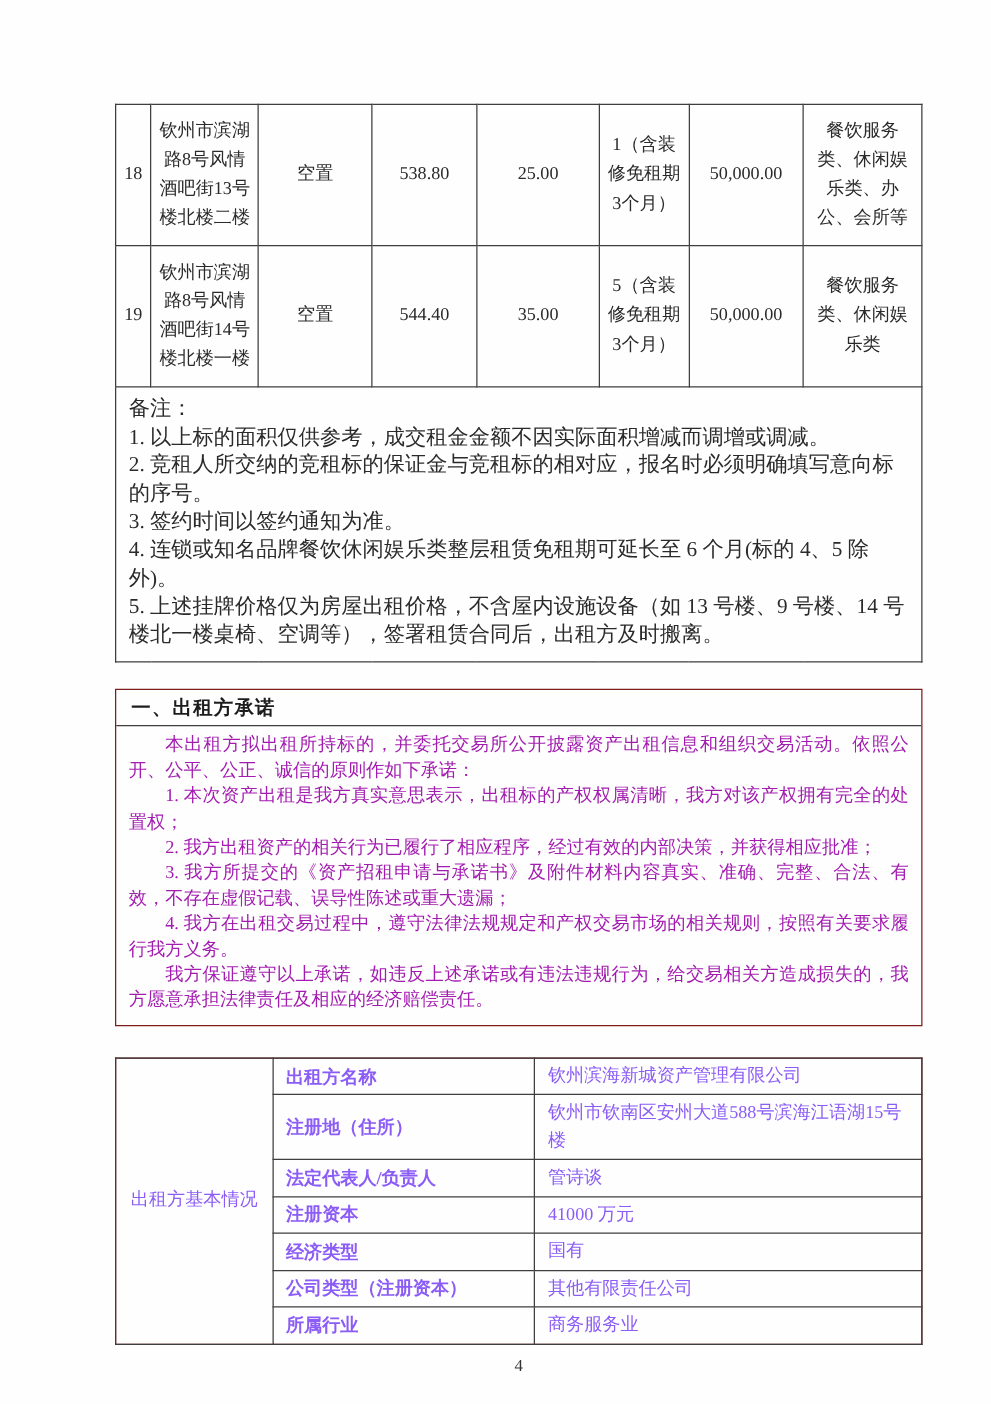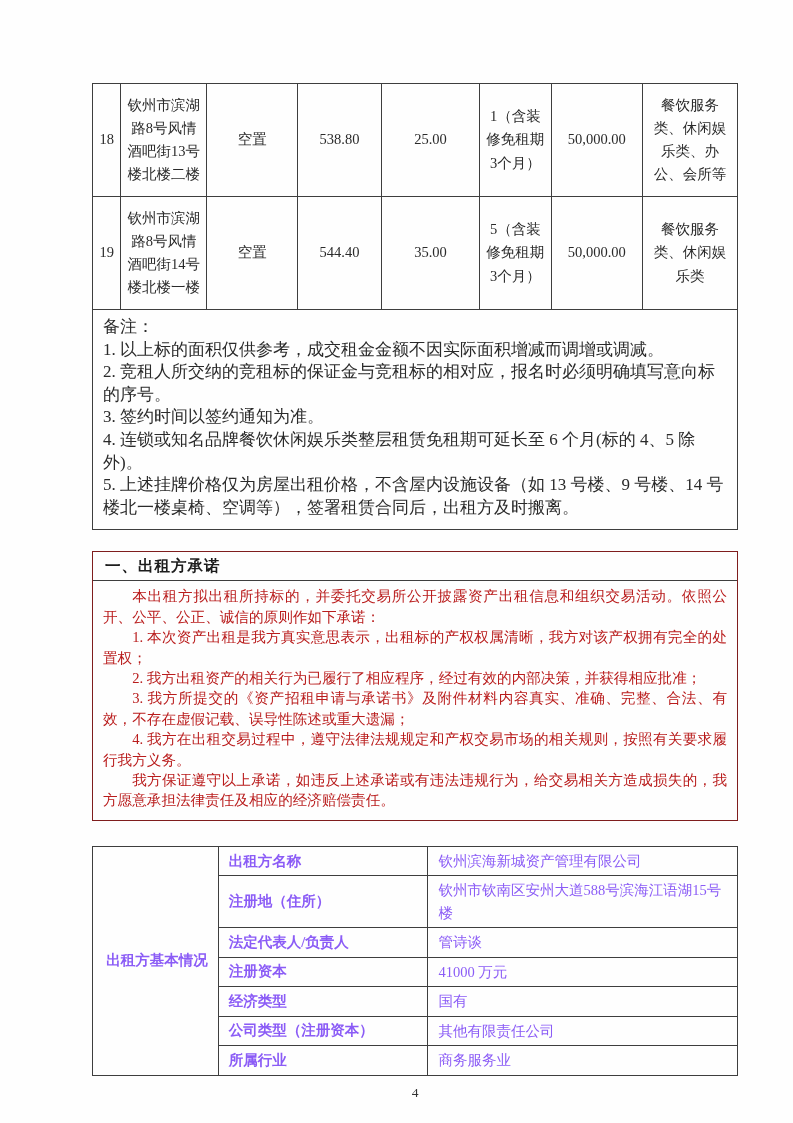--- a/index.html
+++ b/index.html
@@ -69,43 +69,43 @@
     color: #1c1c1c;
   }
   .section-body {
     padding: 5px 10px 9px 10px;
   }
   .section-body p {
     font-size: 14.6px;
     line-height: 20.4px;
     text-indent: 2em;
     text-align: justify;
-    color: #b91c1c;
+    color: #a21caf;
   }
 
   
   table.lessor {
     width: calc(100% + 2px);
     margin: -1px;
     border-collapse: collapse;
     table-layout: fixed;
   }
   table.lessor td {
     border: 1px solid #3e3e3e;
     font-size: 14.5px;
     padding: 3px 10px;
     vertical-align: middle;
     color: #8b5cf6;
   }
   col.l-group { width: 19.5%; }
   col.l-label { width: 32.5%; }
   col.l-value { width: 48.0%; }
   td.group-cell {
-    text-align: right;
-    font-weight: bold;
+    text-align: center;
+    font-weight: normal;
     font-size: 15px;
     line-height: 1.7;
     color: #1c1c1c;
   }
   td.label-cell {
     font-weight: bold;
     font-size: 14.8px;
     color: #1c1c1c;
     height: 28px;
   }

